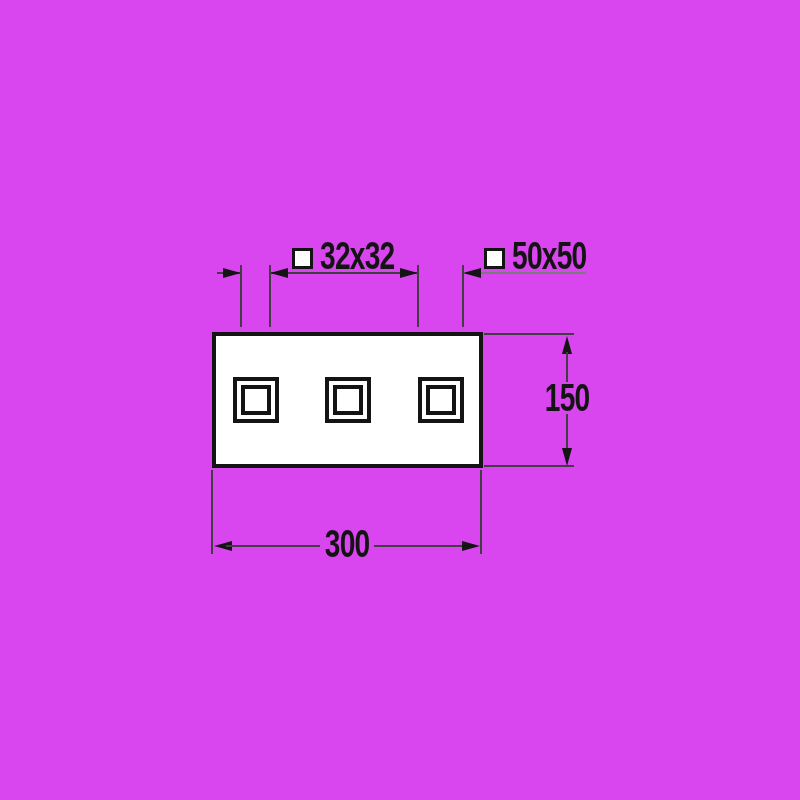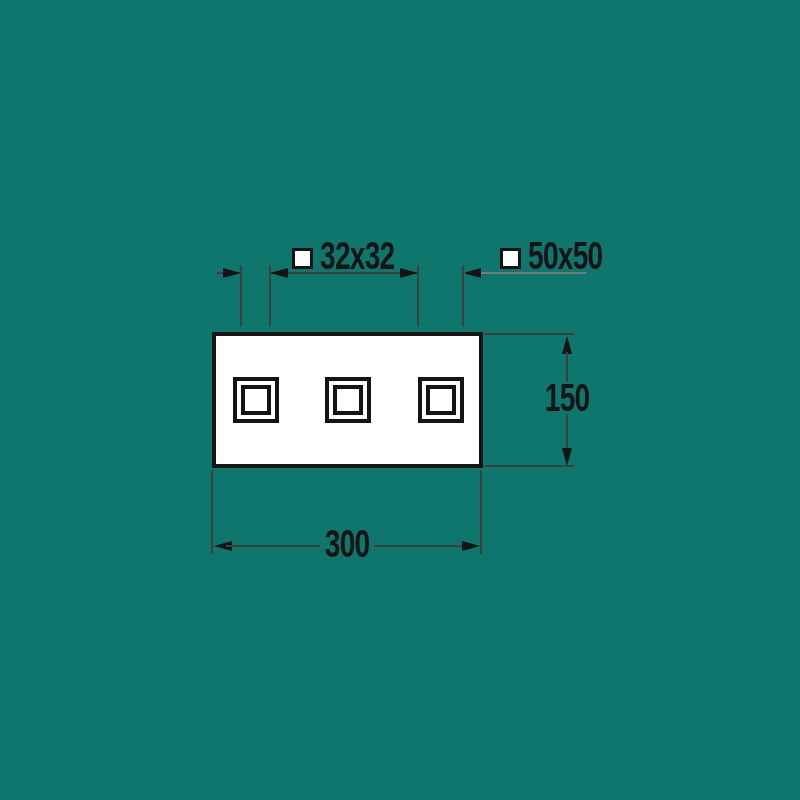--- a/index.html
+++ b/index.html
@@ -1,20 +1,20 @@
 <!DOCTYPE html>
 <html><head>
 <meta charset="utf-8">
 <style>
   html, body { margin: 0; padding: 0; background: #ffffff; }
   .stage {
     position: relative;
     width: 800px;
     height: 800px;
-    background: #0f766e;
+    background: #d946ef;
     overflow: hidden;
     font-family: "Liberation Sans", "DejaVu Sans", sans-serif;
   }
   
   .line { position: absolute; background: #3f3f3f; }
   .line.light { background: #7a7a7a; }
   
   .arr { position: absolute; width: 0; height: 0; }
   .arr-r { border-top: 5px solid transparent; border-bottom: 5px solid transparent; border-left: 18px solid #141414; }
   .arr-l { border-top: 5px solid transparent; border-bottom: 5px solid transparent; border-right: 18px solid #141414; }
@@ -40,21 +40,21 @@
     background: #ffffff;
   }
   .sq1 { left: 233px; } .sq2 { left: 325px; } .sq3 { left: 418px; }
   
   .dim-label {
     position: absolute; top: 242px; height: 28px;
     display: flex; align-items: center; gap: 7px;
     color: #141414;
   }
   .label-32 { left: 292px; }
-  .label-50 { left: 500px; }
+  .label-50 { left: 484px; }
   .sym-box {
     width: 21px; height: 21px;
     border: 3px solid #141414; box-sizing: border-box;
     margin-top: 4px;
     background: #ffffff;
   }
   .dim-text {
     font-size: 38px; font-weight: bold; line-height: 28px;
     letter-spacing: -1px; white-space: nowrap;
     display: inline-block; transform: scaleX(0.74); transform-origin: left center;

